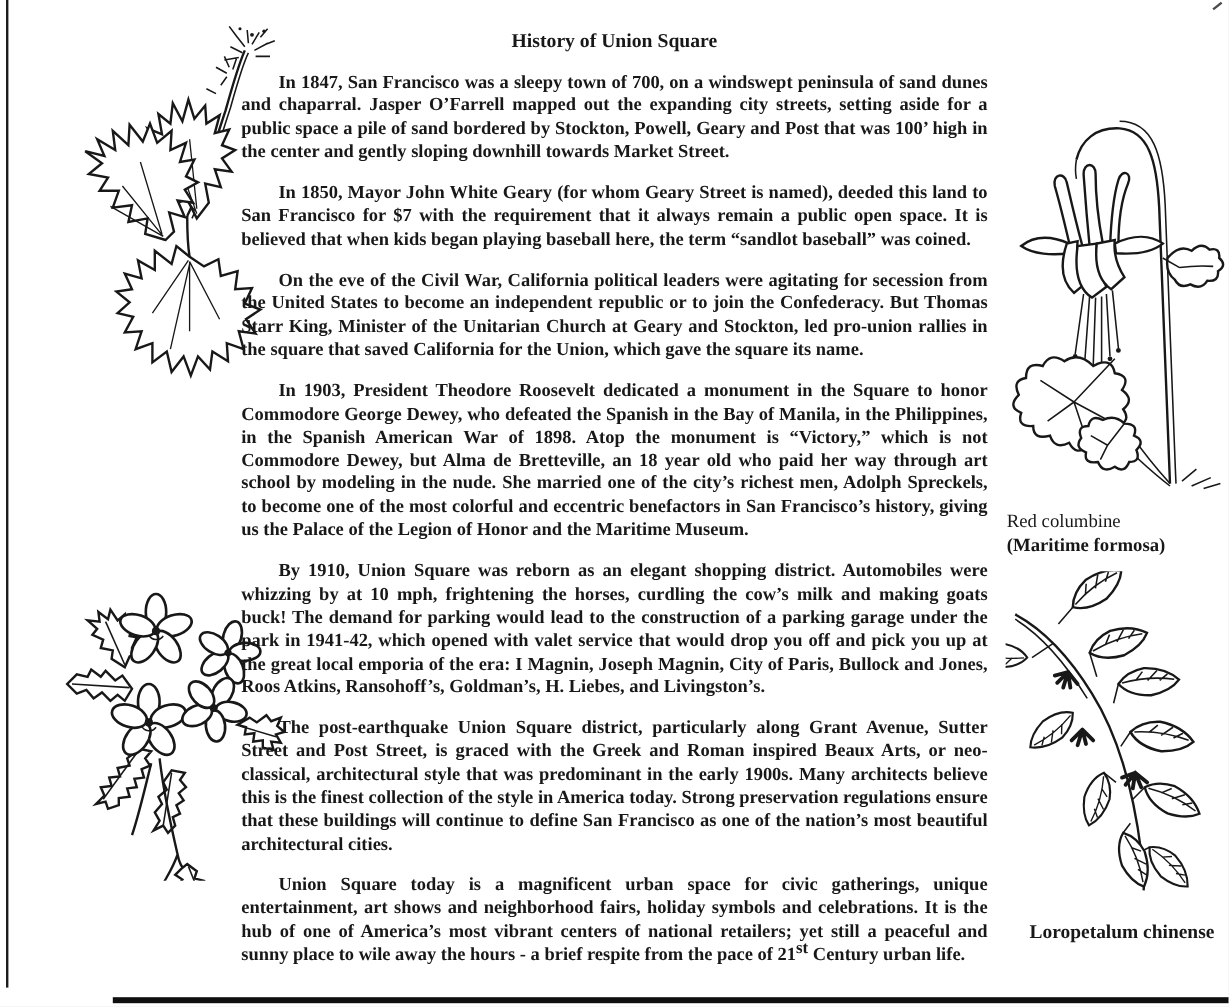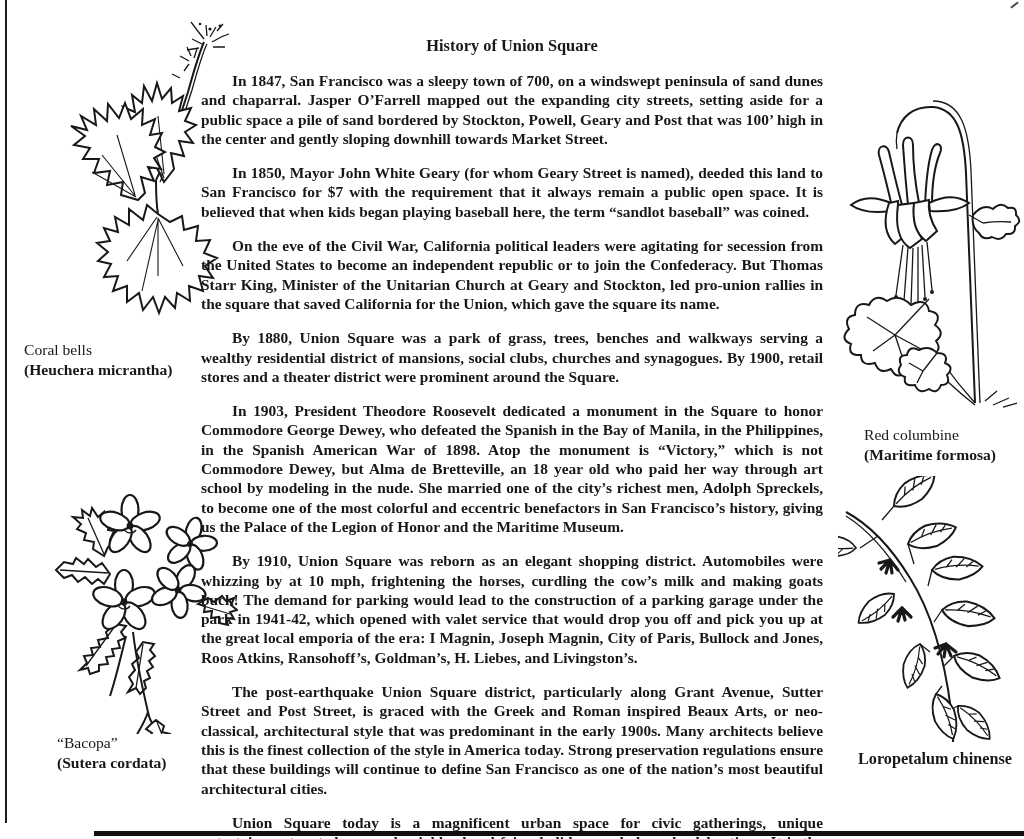--- a/index.html
+++ b/index.html
@@ -9,21 +9,21 @@
     color:#181818;
   }
   
   .edge-left   { position:absolute; left:5px; top:0; width:2px; height:823px; background:#1c1c1c; }
   .bar-bottom  { position:absolute; left:94px; top:831px; width:930px; height:5px; background:#0f0f0f; }
   .corner-tick { position:absolute; left:1010px; top:4px; width:9px; height:2px; background:#4a4a4a; transform:rotate(-38deg); }
 
   
   .article { position:absolute; left:186px; top:24px; width:652px;
              font-size:15.4px; line-height:19.3px; text-align:justify; }
-  .article h1 { font-size:16.4px; font-weight:bold; text-align:center; margin:12px 0 2px 0; line-height:20px; }
+  .article h1 { font-size:16.4px; font-weight:bold; text-align:center; margin:0 0 2px 0; line-height:20px; }
   .article p  { margin:15px; text-indent:31px;font-weight:bold; }
   .article sup { font-size:14px; line-height:0; vertical-align:super; }
 
   
   .caption { position:absolute; font-size:15.6px; line-height:19.5px; }
   .caption .latin { font-weight:bold; }
   .caption.bold-only { font-weight:bold; font-size:16.2px; }
 
   
   .fig { position:absolute; }
@@ -64,24 +64,20 @@
     <g class="vein">
         <path d="M130,193 L96,151 M130,193 L86,168 M129,191 L111,131"></path>
       </g>
     <path d="M150,176 C150,188 150,198 152,210"></path>
     <path class="leaf" d="M152,210 L164,218 176,212 178,226 192,222 190,237 204,236 198,249 211,254 199,262 207,274 193,272 197,287 183,282 184,297 171,289 169,304 159,293 153,309 147,293 137,306 133,289 121,298 121,282 107,287 112,272 98,273 105,260 92,257 102,248 91,239 104,237 98,224 112,228 109,213 123,221 123,205 137,216 141,201 Z"></path>
     <g class="vein">
         <path d="M152,214 L152,272 M151,213 L121,257 M152,214 L177,262 M152,216 L136,287"></path>
       </g>
   </svg>
 
-  <div class="caption" style="left:24px;top:340px">
-    <div>Coral bells</div>
-    <div class="latin">(Heuchera micrantha)</div>
-  </div>
 
   <svg class="fig" style="left:38px;top:474px" width="200" height="260" viewBox="0 0 200 260">
     <path class="leaf" d="M66,82 L55,75 56,68 46,66 48,59 39,55 43,50 35,43 45,44 44,36 52,42 54,34 60,43 66,38 66,48 72,46 70,56 76,57 72,66 77,70 70,73 Z"></path>
     <path class="thin" d="M66,80 L50,44"></path>
     <path class="leaf" d="M72,100 L64,89 58,93 50,85 46,90 38,84 35,90 26,88 18,96 26,104 34,101 40,108 47,103 54,110 60,105 66,110 Z"></path>
     <path class="thin" d="M70,99 L22,96"></path>
     <path class="leaf" d="M78,150 L68,158 70,164 60,166 62,173 53,174 55,181 46,182 49,189 42,196 50,194 52,200 61,197 61,191 70,190 68,183 76,182 74,175 82,174 80,167 87,164 83,158 88,152 Z"></path>
     <path class="thin" d="M77,152 L48,192"></path>
     <path class="leaf" d="M105,168 L98,178 101,184 94,190 97,196 91,203 95,210 90,218 98,214 102,220 108,214 106,207 112,204 109,197 115,193 111,187 117,182 112,176 116,170 Z"></path>
     <path class="thin" d="M105,170 L98,214"></path>
@@ -119,24 +115,20 @@
     <g transform="translate(140,116) rotate(30)">
       <ellipse class="petal" transform="rotate(-90) translate(15,0)" rx="13" ry="8"></ellipse>
       <ellipse class="petal" transform="rotate(-18) translate(15,0)" rx="13" ry="8"></ellipse>
       <ellipse class="petal" transform="rotate(54) translate(15,0)" rx="13" ry="8"></ellipse>
       <ellipse class="petal" transform="rotate(126) translate(15,0)" rx="13" ry="8"></ellipse>
       <ellipse class="petal" transform="rotate(198) translate(15,0)" rx="13" ry="8"></ellipse>
       <circle class="dot" r="3.2"></circle>
     </g>
   </svg>
 
-  <div class="caption" style="left:57px;top:733px">
-    <div>“Bacopa”</div>
-    <div class="latin">(Sutera cordata)</div>
-  </div>
 
   <svg class="fig" style="left:833px;top:53px" width="190" height="365" viewBox="0 0 190 365">
     <path d="M142,350 C138,260 135,170 133,120 C131,80 124,56 100,54 C80,53 68,64 64,80"></path>
     <path class="thin" d="M147,350 C143,260 140,168 138,118 C136,76 128,48 100,48"></path>
     <path class="thin" d="M64,80 C63,86 63,91 64,96"></path>
     <path class="leaf" d="M60,158 C54,132 50,116 46,102 C44,92 54,90 56,99 C59,112 63,130 69,152 Z"></path>
     <path class="leaf" d="M75,152 C72,122 71,106 70,92 C70,82 80,82 80,92 C80,106 81,124 86,150 Z"></path>
     <path class="leaf" d="M92,154 C93,126 95,110 99,97 C102,87 111,91 107,100 C102,112 99,130 99,152 Z"></path>
     <path class="leaf" d="M58,150 C42,143 28,144 18,152 C28,159 44,160 58,158 Z"></path>
     <path class="leaf" d="M96,150 C112,142 126,143 136,150 C126,158 110,159 97,158 Z"></path>
@@ -157,21 +149,21 @@
     <path class="thin" d="M142,350 C115,320 95,290 78,260 M142,352 C120,335 105,320 88,302"></path>
     <path class="leaf" d="M78,252 Q66,240 54,248 Q42,240 36,252 Q22,248 22,262 Q10,264 16,276 Q6,286 18,291 Q14,303 28,302 Q28,314 42,310 Q46,322 58,316 Q64,328 74,318 Q86,324 88,312 Q100,314 98,302 Q110,298 103,288 Q113,280 102,272 Q110,260 96,258 Q94,246 82,250 Z"></path>
     <g class="thin">
         <path d="M96,246 L62,282 M62,282 L34,264 M62,282 L40,298 M62,282 L70,306 M62,282 L88,296"></path>
       </g>
     <path class="leaf" d="M104,300 Q96,292 86,297 Q76,292 74,302 Q64,302 68,312 Q62,320 72,324 Q70,334 82,332 Q86,342 96,336 Q104,342 108,332 Q118,332 114,322 Q122,314 112,310 Q116,300 104,300 Z"></path>
     <path class="thin" d="M104,300 L90,318 M90,318 L76,310 M90,318 L84,330"></path>
     <path class="thin" d="M152,348 l12,-10 M160,352 l16,-7 M170,354 l14,-4"></path>
   </svg>
 
-  <div class="caption" style="left:864px;top:425px">
+  <div class="caption" style="left:839px;top:425px">
     <div>Red columbine</div>
     <div class="latin">(Maritime formosa)</div>
   </div>
 
   <svg class="fig" style="left:838px;top:476px" width="182" height="272" viewBox="0 0 182 272">
     <defs>
       <g id="lp-leaf">
         <path class="leaf" d="M0,0 Q6,-11 20,-15 Q38,-17 50,-8 Q44,2 28,7 Q10,9 0,0 Z"></path>
         <path class="thin" d="M3,-1 Q24,-9 46,-8 M14,-4 L19,-12 M24,-5 L31,-14 M34,-6 L40,-12"></path>
       </g>
@@ -189,29 +181,28 @@
     <use href="#lp-leaf" transform="translate(116,180) rotate(35)"></use>
     <use href="#lp-leaf" transform="translate(98,218) rotate(78) scale(0.95)"></use>
     <use href="#lp-leaf" transform="translate(120,230) rotate(55) scale(0.9)"></use>
     <g class="tassel">
       <path d="M52,84 l-9,9 M52,84 l-4,13 M52,84 l2,13 M52,84 l8,10 M52,84 l-11,3"></path>
       <path d="M64,132 l-9,9 M64,132 l-4,13 M64,132 l3,12 M64,132 l9,9"></path>
       <path d="M108,168 l-8,10 M108,168 l-2,13 M108,168 l5,12 M108,168 l10,8 M108,168 l-11,4"></path>
     </g>
   </svg>
 
-  <div class="caption bold-only" style="left:858px;top:750px">
+  <div class="caption bold-only" style="left:858px;top:768px">
     <div>Loropetalum chinense</div>
   </div>
 
   <div class="article">
     <h1>History of Union Square</h1>
     <p>In 1847, San Francisco was a sleepy town of 700, on a windswept peninsula of sand dunes and chaparral. Jasper O’Farrell mapped out the expanding city streets, setting aside for a public space a pile of sand bordered by Stockton, Powell, Geary and Post that was 100’ high in the center and gently sloping downhill towards Market Street.</p>
     <p>In 1850, Mayor John White Geary (for whom Geary Street is named), deeded this land to San Francisco for $7 with the requirement that it always remain a public open space. It is believed that when kids began playing baseball here, the term “sandlot baseball” was coined.</p>
     <p>On the eve of the Civil War, California political leaders were agitating for secession from the United States to become an independent republic or to join the Confederacy. But Thomas Starr King, Minister of the Unitarian Church at Geary and Stockton, led pro-union rallies in the square that saved California for the Union, which gave the square its name.</p>
-    <p>By 1880, Union Square was a park of grass, trees, benches and walkways serving a wealthy residential district of mansions, social clubs, churches and synagogues. By 1900, retail stores and a theater district were prominent around the Square.</p>
     <p>In 1903, President Theodore Roosevelt dedicated a monument in the Square to honor Commodore George Dewey, who defeated the Spanish in the Bay of Manila, in the Philippines, in the Spanish American War of 1898. Atop the monument is “Victory,” which is not Commodore Dewey, but Alma de Bretteville, an 18 year old who paid her way through art school by modeling in the nude. She married one of the city’s richest men, Adolph Spreckels, to become one of the most colorful and eccentric benefactors in San Francisco’s history, giving us the Palace of the Legion of Honor and the Maritime Museum.</p>
     <p>By 1910, Union Square was reborn as an elegant shopping district. Automobiles were whizzing by at 10 mph, frightening the horses, curdling the cow’s milk and making goats buck! The demand for parking would lead to the construction of a parking garage under the park in 1941-42, which opened with valet service that would drop you off and pick you up at the great local emporia of the era: I Magnin, Joseph Magnin, City of Paris, Bullock and Jones, Roos Atkins, Ransohoff’s, Goldman’s, H. Liebes, and Livingston’s.</p>
     <p>The post-earthquake Union Square district, particularly along Grant Avenue, Sutter Street and Post Street, is graced with the Greek and Roman inspired Beaux Arts, or neo-classical, architectural style that was predominant in the early 1900s. Many architects believe this is the finest collection of the style in America today. Strong preservation regulations ensure that these buildings will continue to define San Francisco as one of the nation’s most beautiful architectural cities.</p>
     <p><span>Union Square today is a magnificent urban space for civic gatherings, unique entertainment, art shows and neighborhood fairs, holiday symbols and celebrations. It is the hub of one of America’s most vibrant centers of national retailers; yet still a peaceful and sunny place to wile away the hours - a brief respite from the pace of 21</span><sup>st</sup><span> Century urban life.</span></p>
   </div>
 
 </div>
 
 </body></html>

